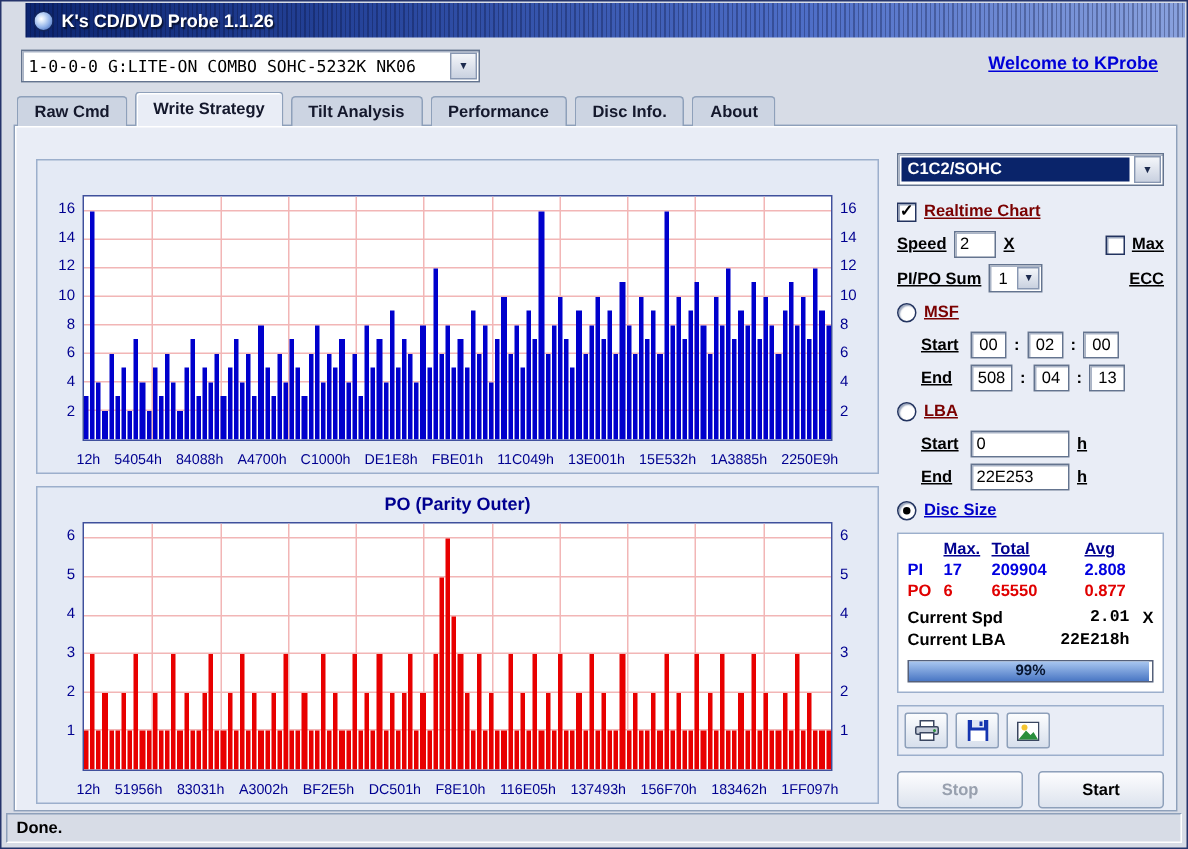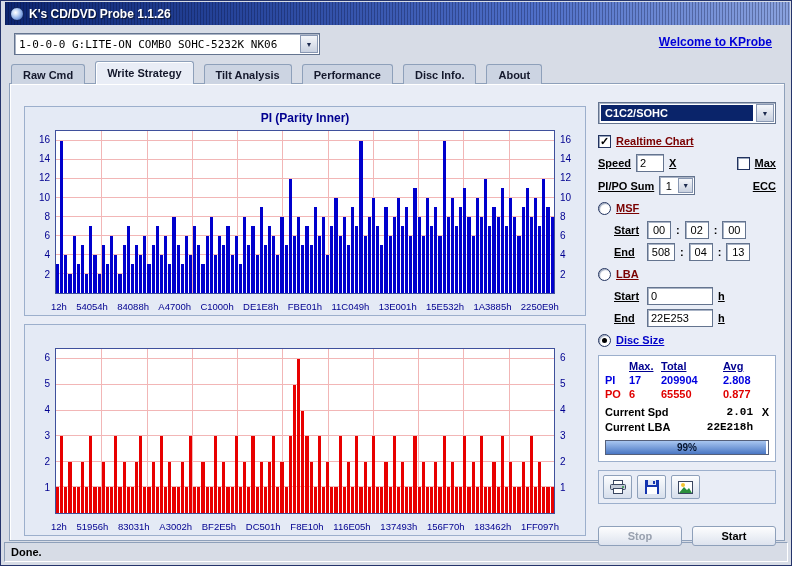--- a/index.html
+++ b/index.html
@@ -4,21 +4,21 @@
 <style>
   * { box-sizing: border-box; }
   html,body { margin:0; padding:0; background:#9aa4b8; }
   .window {
     position:relative; width:792px; height:566px; overflow:hidden;
     background:#d7dce6; border:1px solid #25346b;
     font-family:"Liberation Sans", sans-serif; font-size:11px; color:#000;
   }
   
   .titlebar {
-    position:absolute; top:1px; left:4px; right:1px; height:23px;
+    position:absolute; top:1px; left:16px; right:1px; height:23px;
     background:linear-gradient(90deg,#0c2570 0%, #27459c 30%, #4f6fc8 68%, #8aa2de 100%);
     display:flex; align-items:center; padding:0 5px; overflow:hidden;
   }
   .titlebar::after {
     content:""; position:absolute; inset:0;
     background:repeating-linear-gradient(90deg, rgba(5,12,50,.30) 0 1px, transparent 1px 3px);
     pointer-events:none;
   }
   .app-icon {
     width:14px; height:14px; border-radius:50%; margin-right:5px; z-index:1;
@@ -40,21 +40,21 @@
     display:flex; align-items:center; justify-content:center; font-size:7px; color:#1c2a4e;
   }
   .combo-btn.sm { width:15px; }
   .welcome {
     position:absolute; right:18px; top:10px; color:#0000d8; font-weight:bold;
     font-size:12px; text-decoration:underline; cursor:pointer; white-space:nowrap;
   }
   
   .tabs { position:absolute; left:10px; top:60px; height:23px; display:flex; align-items:flex-end; z-index:3; }
   .tab {
-    height:20px; padding:0 11px; margin-right:10px; display:flex; align-items:center;
+    height:20px; padding:0 11px; margin-right:5px; display:flex; align-items:center;
     background:#ccd4e2; border:1px solid #8ea0ba; border-bottom:none;
     border-radius:3px 3px 0 0; font-weight:bold; color:#14182c; white-space:nowrap; cursor:pointer;
   }
   .tab.active { height:23px; background:#e9edf6; box-shadow:inset 1px 1px 0 #ffffff; }
   
   .tabpage {
     position:absolute; left:8px; top:82px; width:776px; height:458px;
     background:#e9edf6; border:1px solid #8ea0ba; box-shadow:inset 1px 1px 0 #fff; z-index:2;
   }
   
@@ -124,23 +124,23 @@
   .progress-fill { position:absolute; left:0; top:0; bottom:0; background:linear-gradient(#a8c6f0,#4a77c4); }
   .progress-label { position:absolute; inset:0; text-align:center; font-size:10px; line-height:14px; color:#06142e; font-weight:bold; }
   
   .btnbox { margin-top:8px; border:1px solid #9cafcc; background:#e9edf6; padding:4px; display:flex; gap:5px; }
   .icon-btn {
     width:29px; height:24px; border:1px solid #8ea0ba; border-radius:2px;
     background:linear-gradient(#fcfdfe,#d7dfec); display:flex; align-items:center; justify-content:center; cursor:pointer;
   }
   .action-row { display:flex; gap:10px; margin-top:10px; }
   .btn {
-    flex:1; height:20px; border:1px solid #8ea0ba; border-radius:3px;
+    flex:1; height:25px; border:1px solid #8ea0ba; border-radius:3px;
     background:linear-gradient(#fdfdfe,#dde3ee); display:flex; align-items:center; justify-content:center;
-    font-weight:bold; cursor:pointer;margin-top:12px;
+    font-weight:bold; cursor:pointer;
   }
   .btn.disabled { color:#98a0ae; cursor:default; }
   
   .statusbar {
     position:absolute; left:3px; right:3px; bottom:3px; height:20px;
     border:1px solid; border-color:#8ea0ba #ffffff #ffffff #8ea0ba;
     display:flex; align-items:center; padding:0 6px; font-weight:bold; background:#d7dce6;
   }
 </style>
 </head>
@@ -166,21 +166,20 @@
       <div class="tab active">Write Strategy</div>
       <div class="tab">Tilt Analysis</div>
       <div class="tab">Performance</div>
       <div class="tab">Disc Info.</div>
       <div class="tab">About</div>
     </div>
 
   <div class="tabpage">
 
     <div class="chart-box" id="chart-pi">
-      <div class="chart-title">PI (Parity Inner)</div>
       <div class="ycol left">
           <div class="ytick" style="bottom: calc(11.7647% - 5px);">2</div>
           <div class="ytick" style="bottom: calc(23.5294% - 5px);">4</div>
           <div class="ytick" style="bottom: calc(35.2941% - 5px);">6</div>
           <div class="ytick" style="bottom: calc(47.0588% - 5px);">8</div>
           <div class="ytick" style="bottom: calc(58.8235% - 5px);">10</div>
           <div class="ytick" style="bottom: calc(70.5882% - 5px);">12</div>
           <div class="ytick" style="bottom: calc(82.3529% - 5px);">14</div>
           <div class="ytick" style="bottom: calc(94.1176% - 5px);">16</div>
         </div>
@@ -346,20 +345,21 @@
           <span>FBE01h</span>
           <span>11C049h</span>
           <span>13E001h</span>
           <span>15E532h</span>
           <span>1A3885h</span>
           <span>2250E9h</span>
         </div>
     </div>
 
     <div class="chart-box" id="chart-po">
+      <div class="chart-title">PO (Parity Outer)</div>
       <div class="ycol left">
           <div class="ytick" style="bottom: calc(15.625% - 5px);">1</div>
           <div class="ytick" style="bottom: calc(31.25% - 5px);">2</div>
           <div class="ytick" style="bottom: calc(46.875% - 5px);">3</div>
           <div class="ytick" style="bottom: calc(62.5% - 5px);">4</div>
           <div class="ytick" style="bottom: calc(78.125% - 5px);">5</div>
           <div class="ytick" style="bottom: calc(93.75% - 5px);">6</div>
         </div>
       <div class="plot">
           <div class="hgrid" style="bottom: 15.625%; background: rgb(242, 182, 182);"></div>

